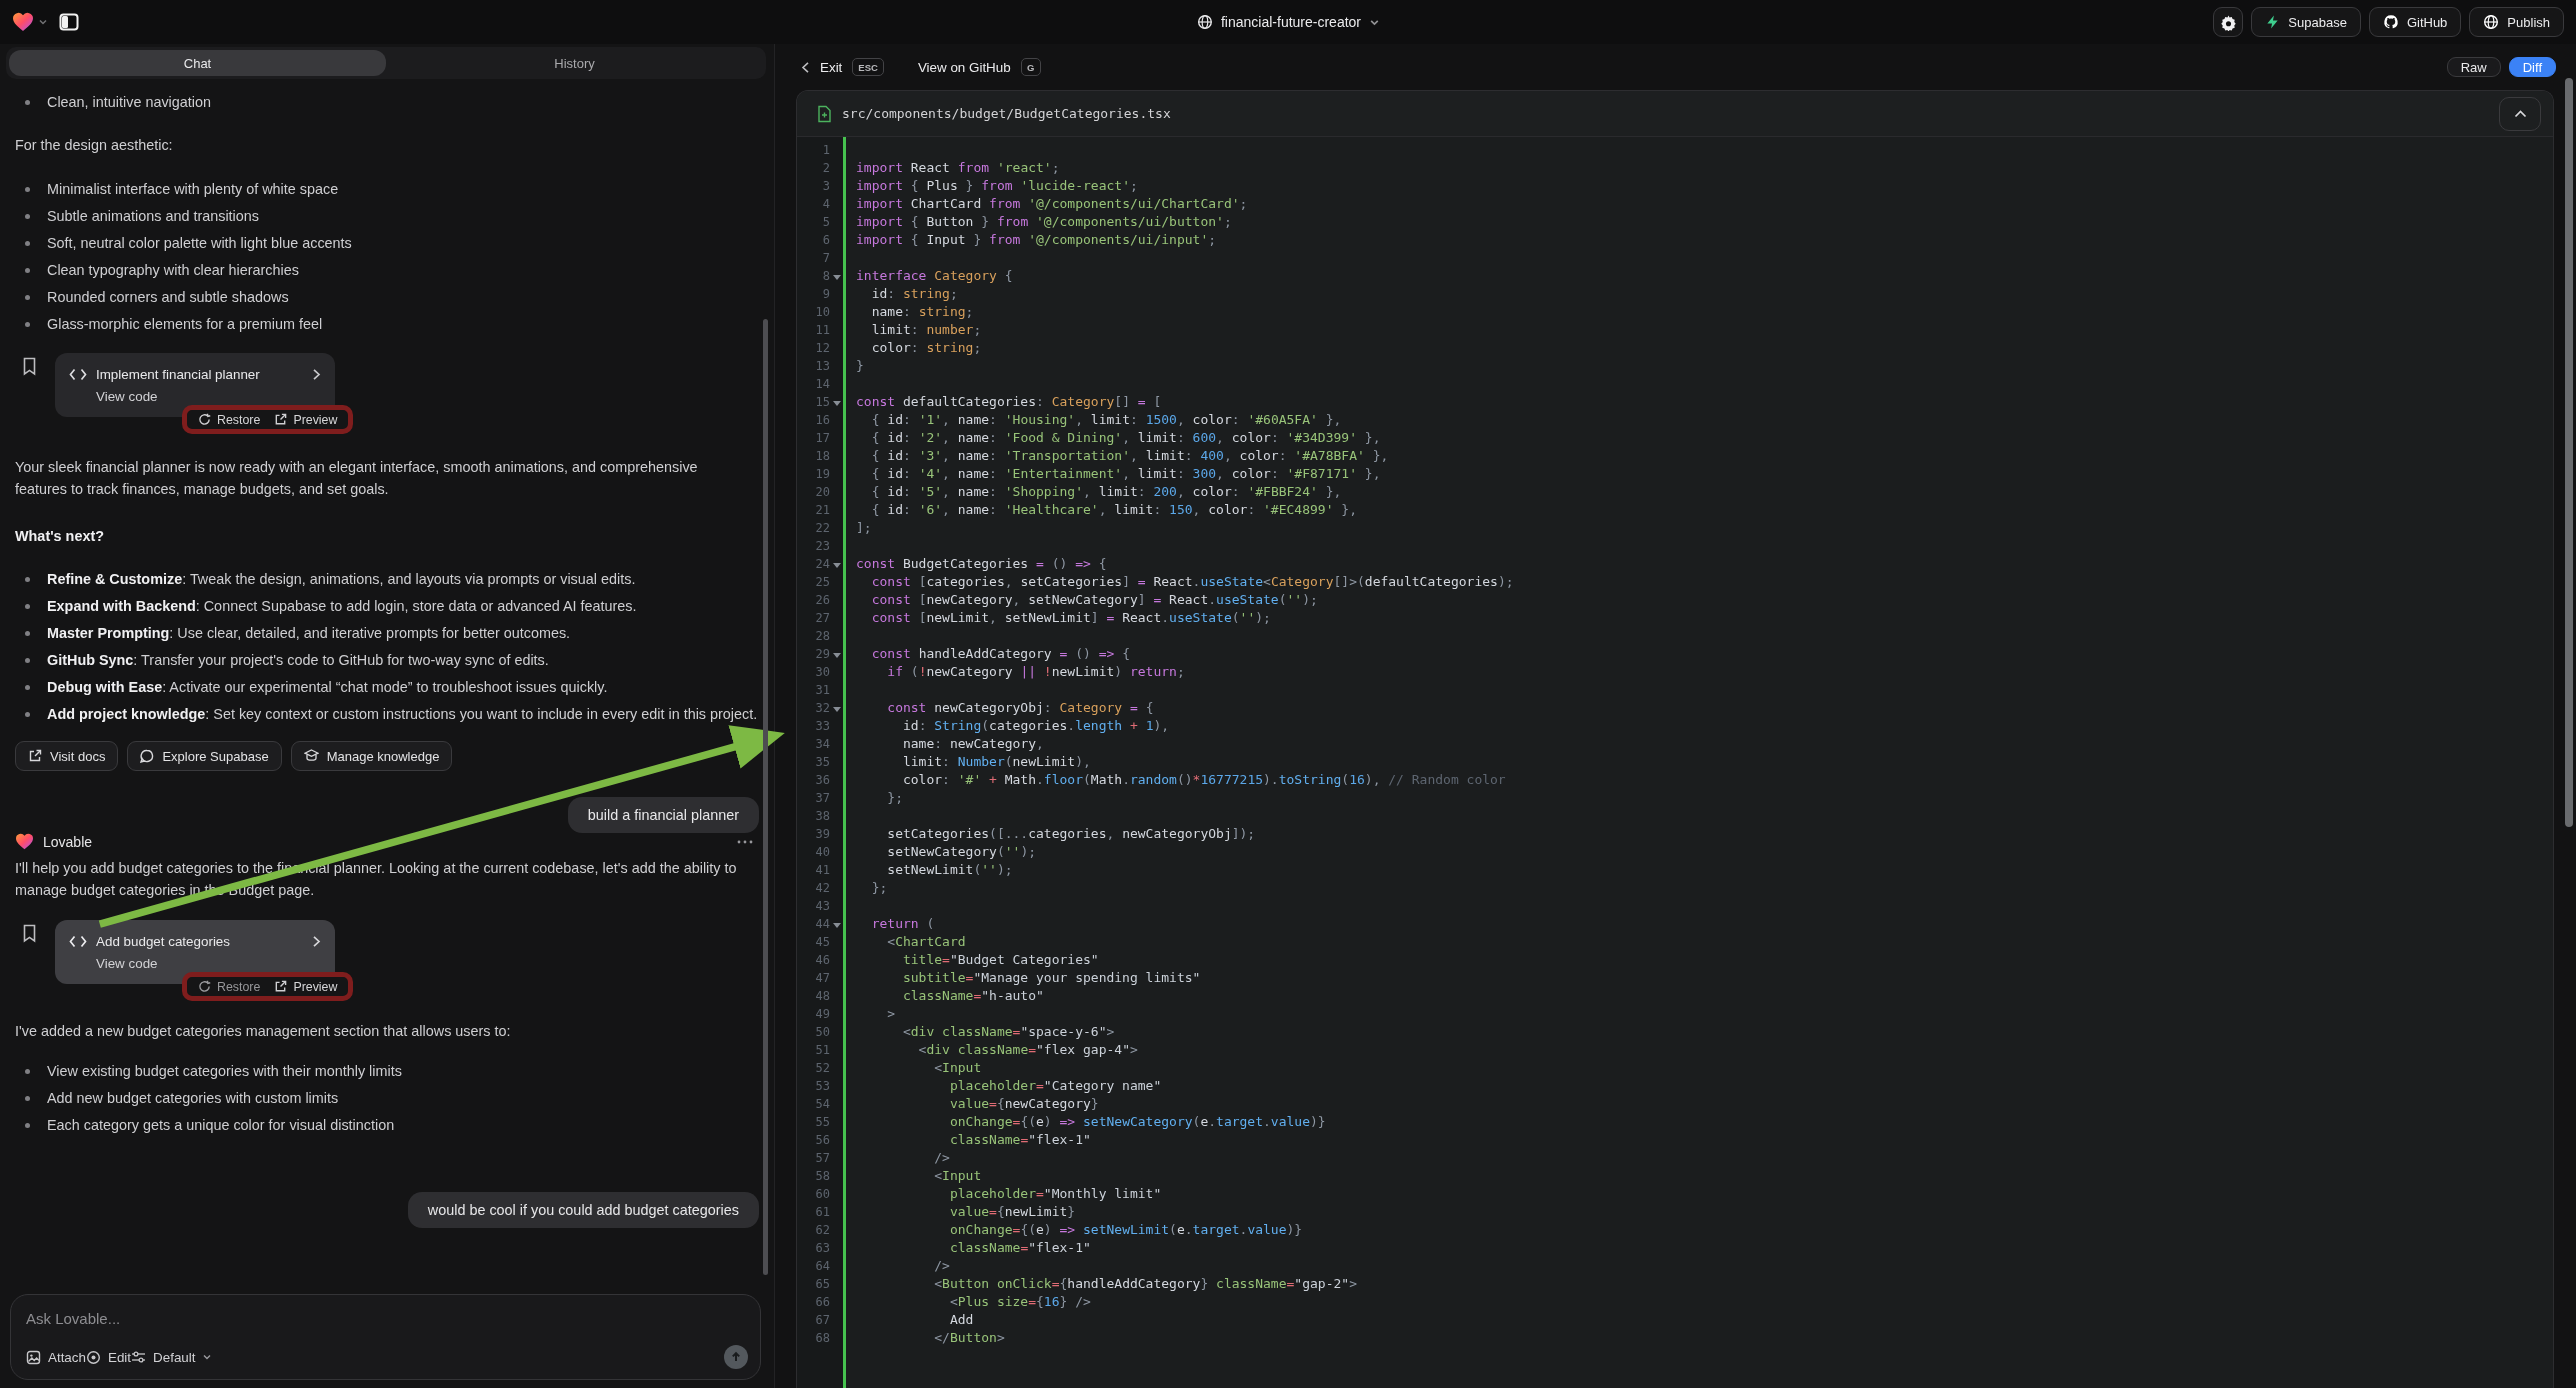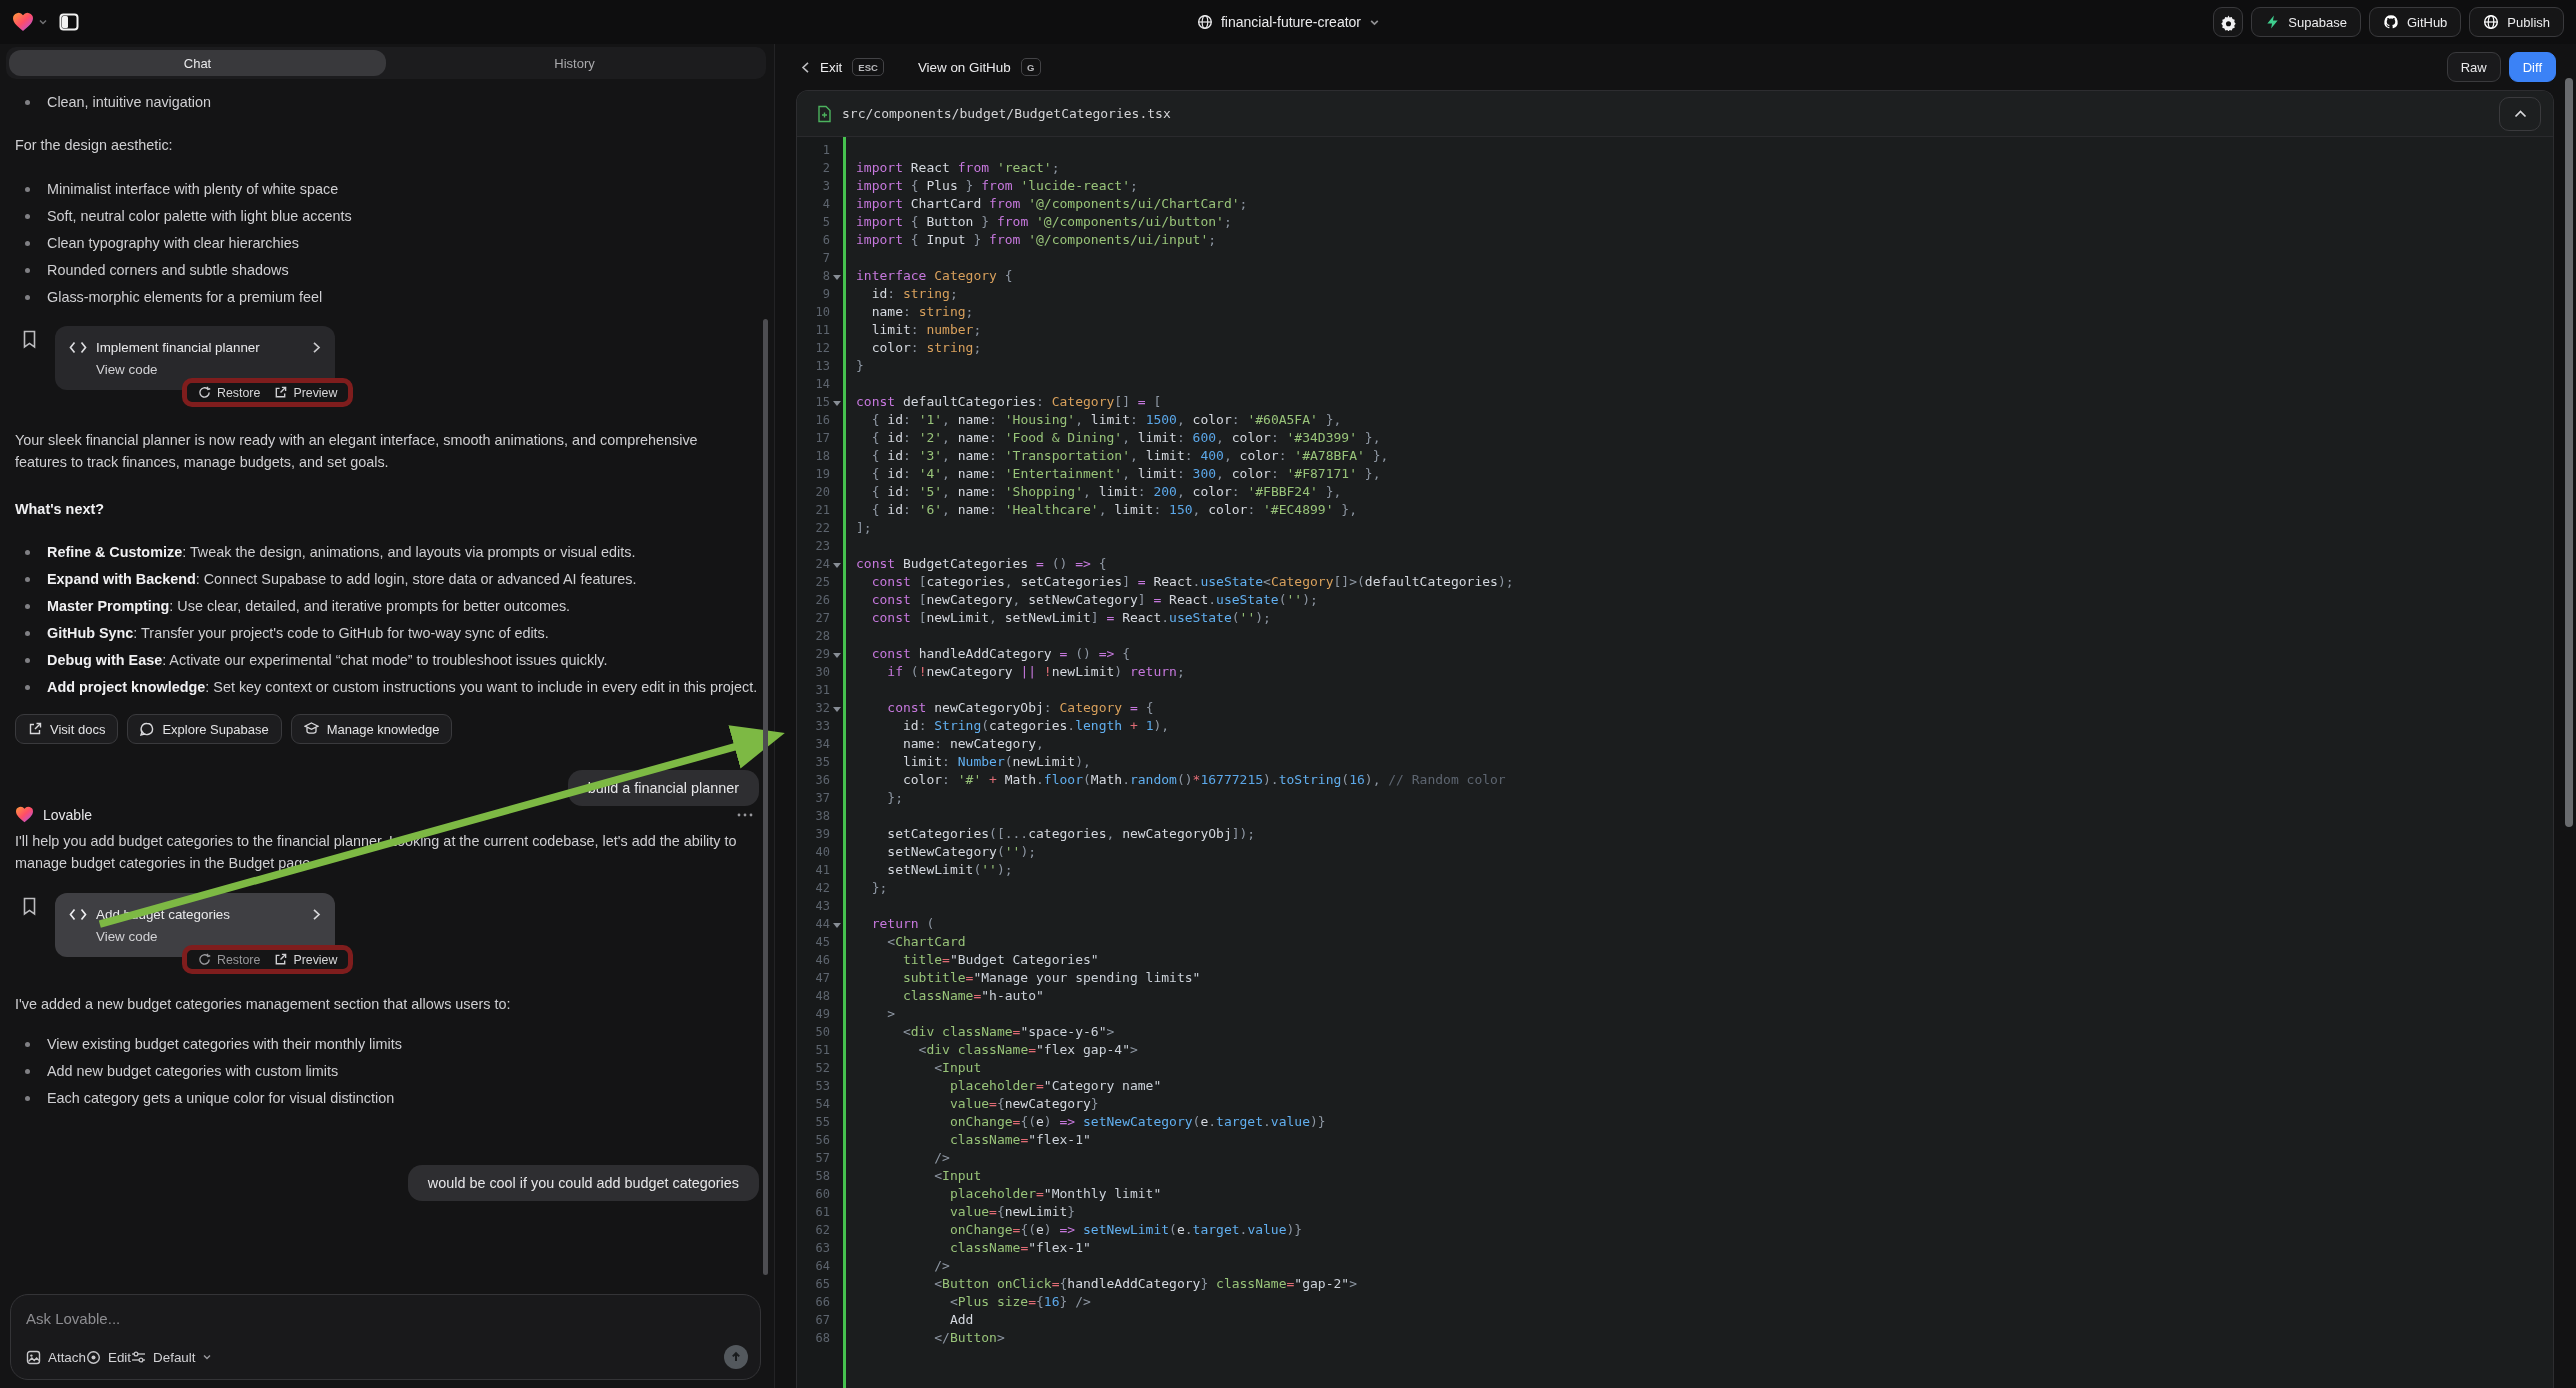--- a/index.html
+++ b/index.html
@@ -72,21 +72,21 @@
   
   .chat-sb{position:absolute;right:6px;top:275px;width:5px;height:956px;border-radius:3px;background:#4d4d51;z-index:6}
   .arrow-svg{position:absolute;left:0;top:0;width:787px;height:1344px;pointer-events:none;z-index:5;overflow:visible}
 
   
   .cp-head{height:46px;display:flex;align-items:center;padding:0 10px 0 26px;background:#121213}
   .cp-left{display:flex;align-items:center;gap:10px}
   .cp-link{font-size:13.4px;color:#ececee}
   .kbd{min-width:20px;height:18px;padding:0 5px;border:1px solid #434346;border-radius:5px;font-size:9.5px;color:#b9b9bc;display:flex;align-items:center;justify-content:center;font-weight:bold}
   .cp-right{margin-left:auto;display:flex;align-items:center;gap:8px;margin-right:10px}
-  .flat-btn{height:30px;padding:0 13px;border:1px solid #3a3a3d;border-radius:9px;background:#1a1a1c;font-size:13px;color:#e9e9eb;display:flex;align-items:center}
+  .flat-btn{height:20px;padding:0 13px;border:1px solid #3a3a3d;border-radius:9px;background:#1a1a1c;font-size:13px;color:#e9e9eb;display:flex;align-items:center}
   .flat-btn.blue{background:#3b82f6;border-color:#3b82f6;color:#fff}
 
   .code-card{position:absolute;left:21px;right:22px;top:46px;bottom:0;background:#1a1c1d;border:1px solid #2d2d30;border-bottom:none;border-radius:12px 12px 0 0;overflow:hidden}
   .filebar{height:46px;display:flex;align-items:center;gap:10px;padding:0 12px 0 20px;background:#1d1f20;border-bottom:1px solid #2a2a2d}
   .filepath{font-family:"DejaVu Sans Mono",monospace;font-size:13px;color:#d3d3d6;flex:1}
   .collapse-btn{width:42px;height:34px;border:1px solid #3a3a3d;border-radius:10px;display:flex;align-items:center;justify-content:center}
   .code-area{position:absolute;top:46px;left:0;right:0;bottom:0;background:#1b1d1e;padding-top:4px}
   .gutter-bg{position:absolute;top:0;left:0;width:46px;height:100%;background:#17191a}
   .diff-line{position:absolute;top:0;left:46px;width:3px;height:100%;background:#46c24f}
   .cl{display:flex;height:18px;font-family:"DejaVu Sans Mono",monospace;font-size:13px;white-space:pre;position:relative}
@@ -202,20 +202,21 @@
       <div class="chat-scroll">
 
         <ul class="blist" style="margin-top:7px">
           <li>Clean, intuitive navigation</li>
         </ul>
 
         <div class="para" style="margin-top:21px">For the design aesthetic:</div>
 
         <ul class="blist" style="margin-top:22px">
             <li>Minimalist interface with plenty of white space</li>
+            <li>Subtle animations and transitions</li>
             <li>Soft, neutral color palette with light blue accents</li>
             <li>Clean typography with clear hierarchies</li>
             <li>Rounded corners and subtle shadows</li>
             <li>Glass-morphic elements for a premium feel</li>
           </ul>
 
         <div class="vcard-wrap" style="margin-top:18px">
           <span class="bookmark">
             <svg width="15" height="19" viewBox="0 0 15 19">
                 <path d="M2.5 1.5h10v15.5l-5-3.6-5 3.6z" fill="none" stroke="#bdbdc0" stroke-width="1.6"></path>

